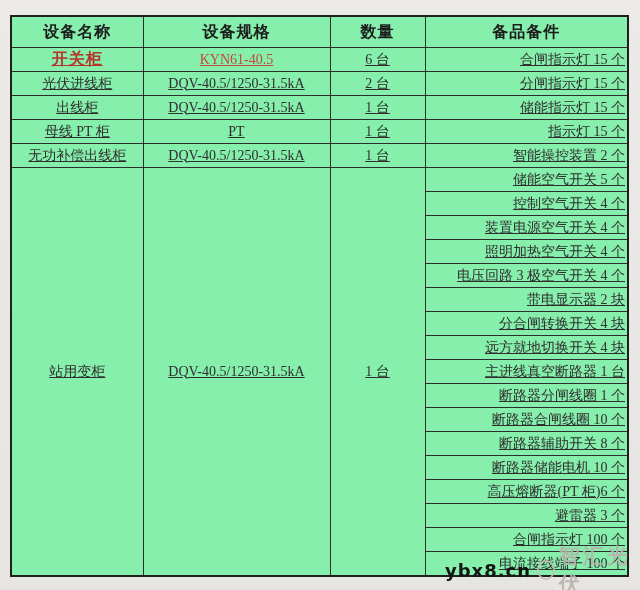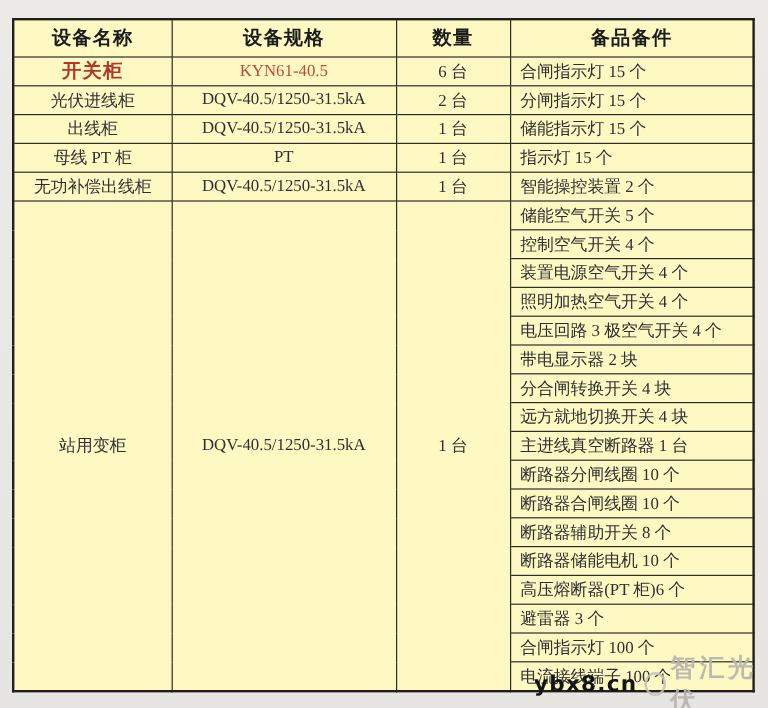--- a/index.html
+++ b/index.html
@@ -19,21 +19,21 @@
     inset: 0;
     background: linear-gradient(180deg, #eceae7 0%, #e7e5e2 100%);
   }
   table.spec-table {
     position: absolute;
     left: 10px;
     top: 15px;
     width: 572px;
     border-collapse: collapse;
     table-layout: fixed;
-    background: #fef9c3;
+    background: #86efac;
     border: 2px solid #1f1f1f;
   }
   .spec-table col.c-name { width: 132px; }
   .spec-table col.c-spec { width: 187px; }
   .spec-table col.c-qty  { width: 95px;  }
   .spec-table col.c-spare{ width: 203px; }
   .spec-table th, .spec-table td {
     border: 1px solid #2d2d2d;
     padding: 0 2px;
     overflow: hidden;
@@ -45,23 +45,24 @@
     font-weight: bold;
     color: #1c1c1c;
     text-align: center;
     letter-spacing: 1px;
   }
   .spec-table td {
     height: 23px;
     font-size: 14px;
     color: #2f2f2f;
     text-align: center;
+    text-decoration: underline;
   }
   .spec-table td.spare {
-    text-align: left;
+    text-align: right;
     padding-left: 8px;
   }
   .spec-table td.red-bold {
     color: #b7342a;
     font-weight: bold;
     font-size: 16px;
     letter-spacing: 1px;
   }
   .spec-table td.red {
     color: #c04a3c;
@@ -175,21 +176,21 @@
     <tr>
         <td class="spare">分合闸转换开关 4 块</td>
       </tr>
     <tr>
         <td class="spare">远方就地切换开关 4 块</td>
       </tr>
     <tr>
         <td class="spare">主进线真空断路器 1 台</td>
       </tr>
     <tr>
-        <td class="spare">断路器分闸线圈 10 个</td>
+        <td class="spare">断路器分闸线圈 1 个</td>
       </tr>
     <tr>
         <td class="spare">断路器合闸线圈 10 个</td>
       </tr>
     <tr>
         <td class="spare">断路器辅助开关 8 个</td>
       </tr>
     <tr>
         <td class="spare">断路器储能电机 10 个</td>
       </tr>

